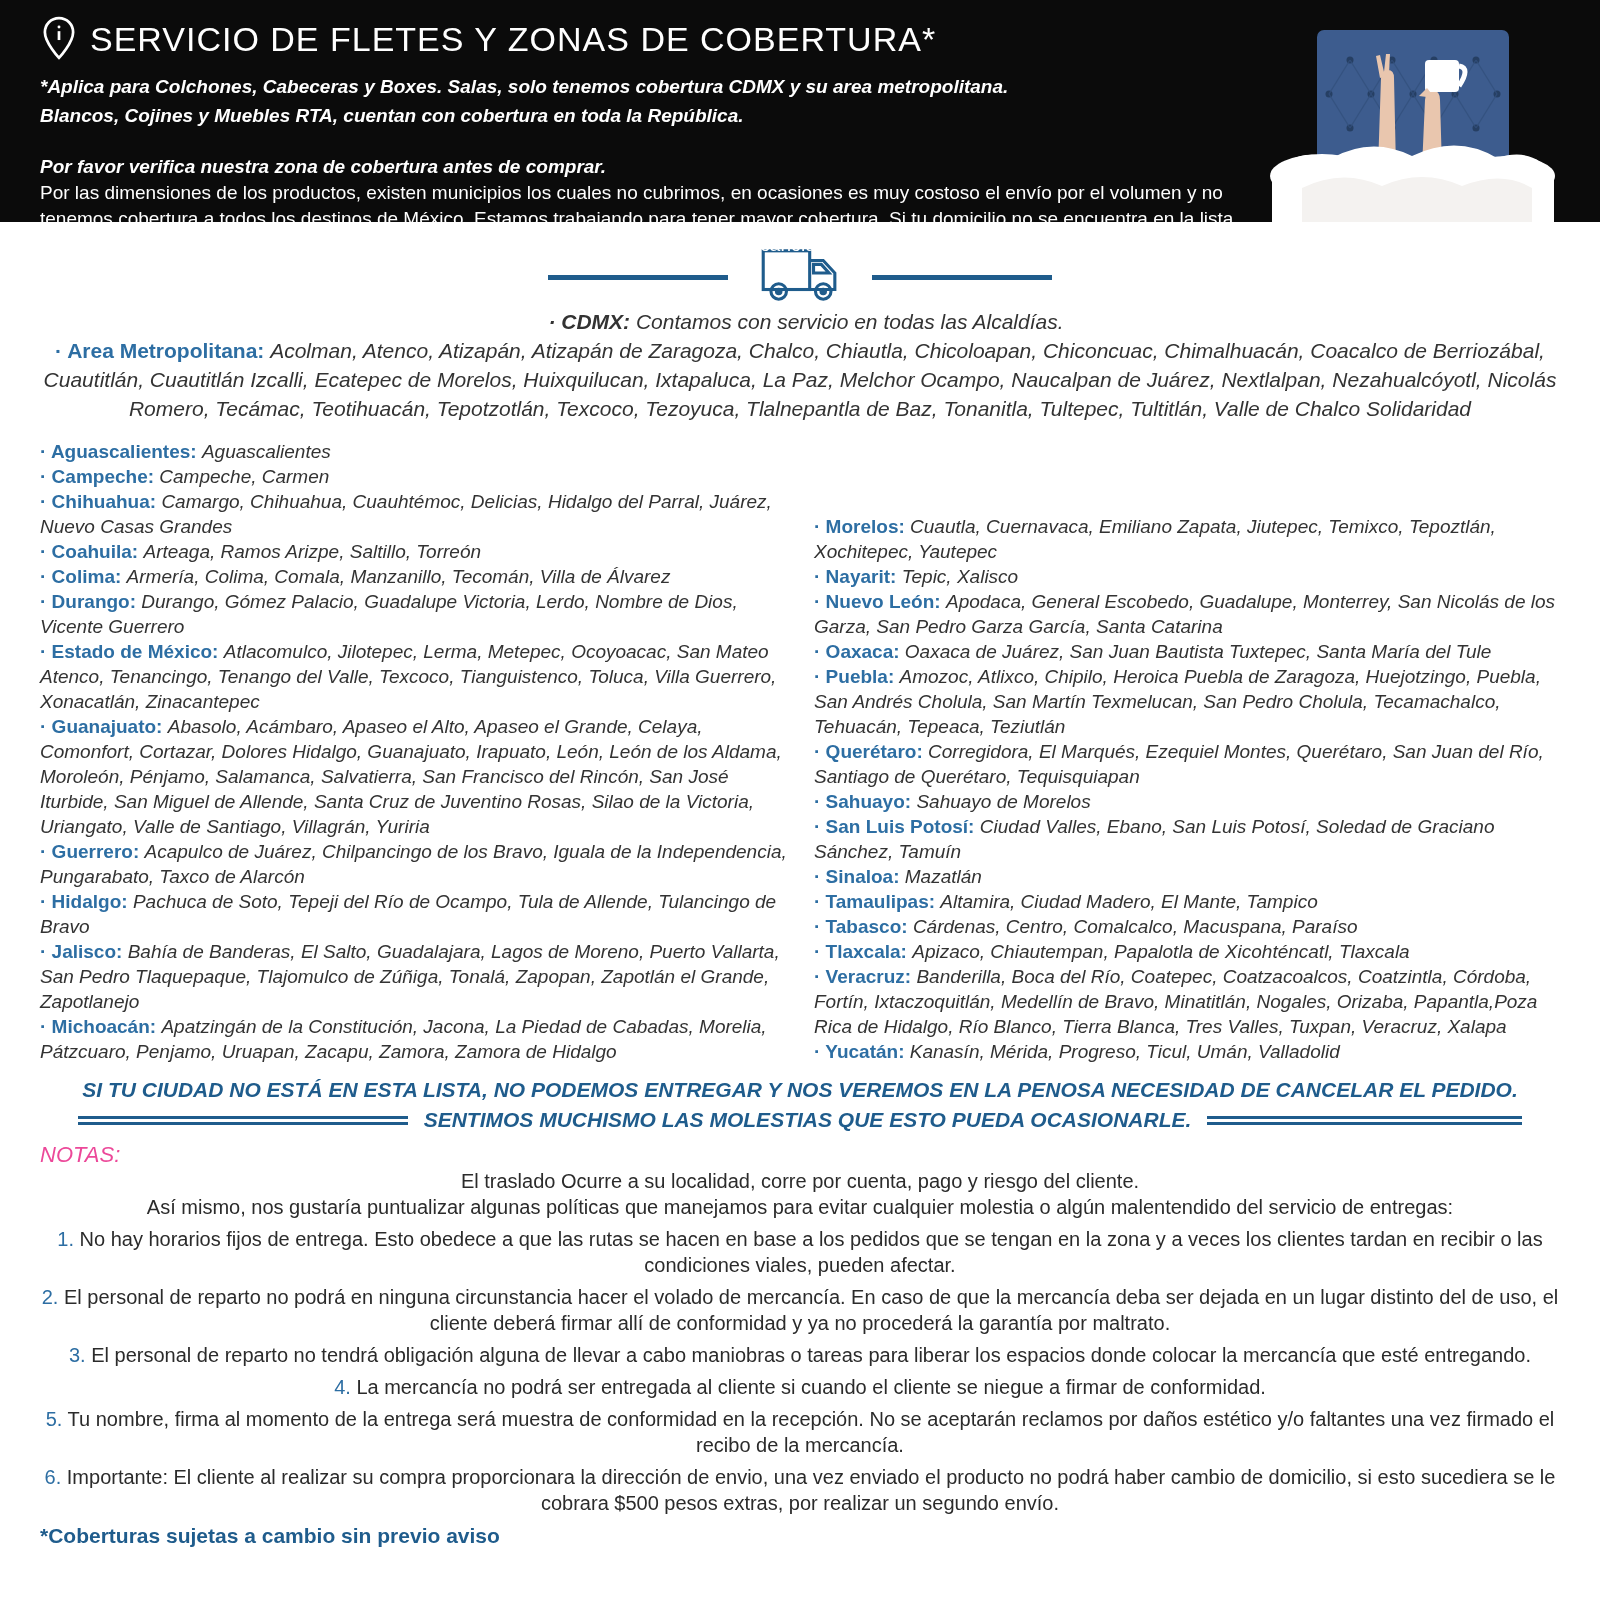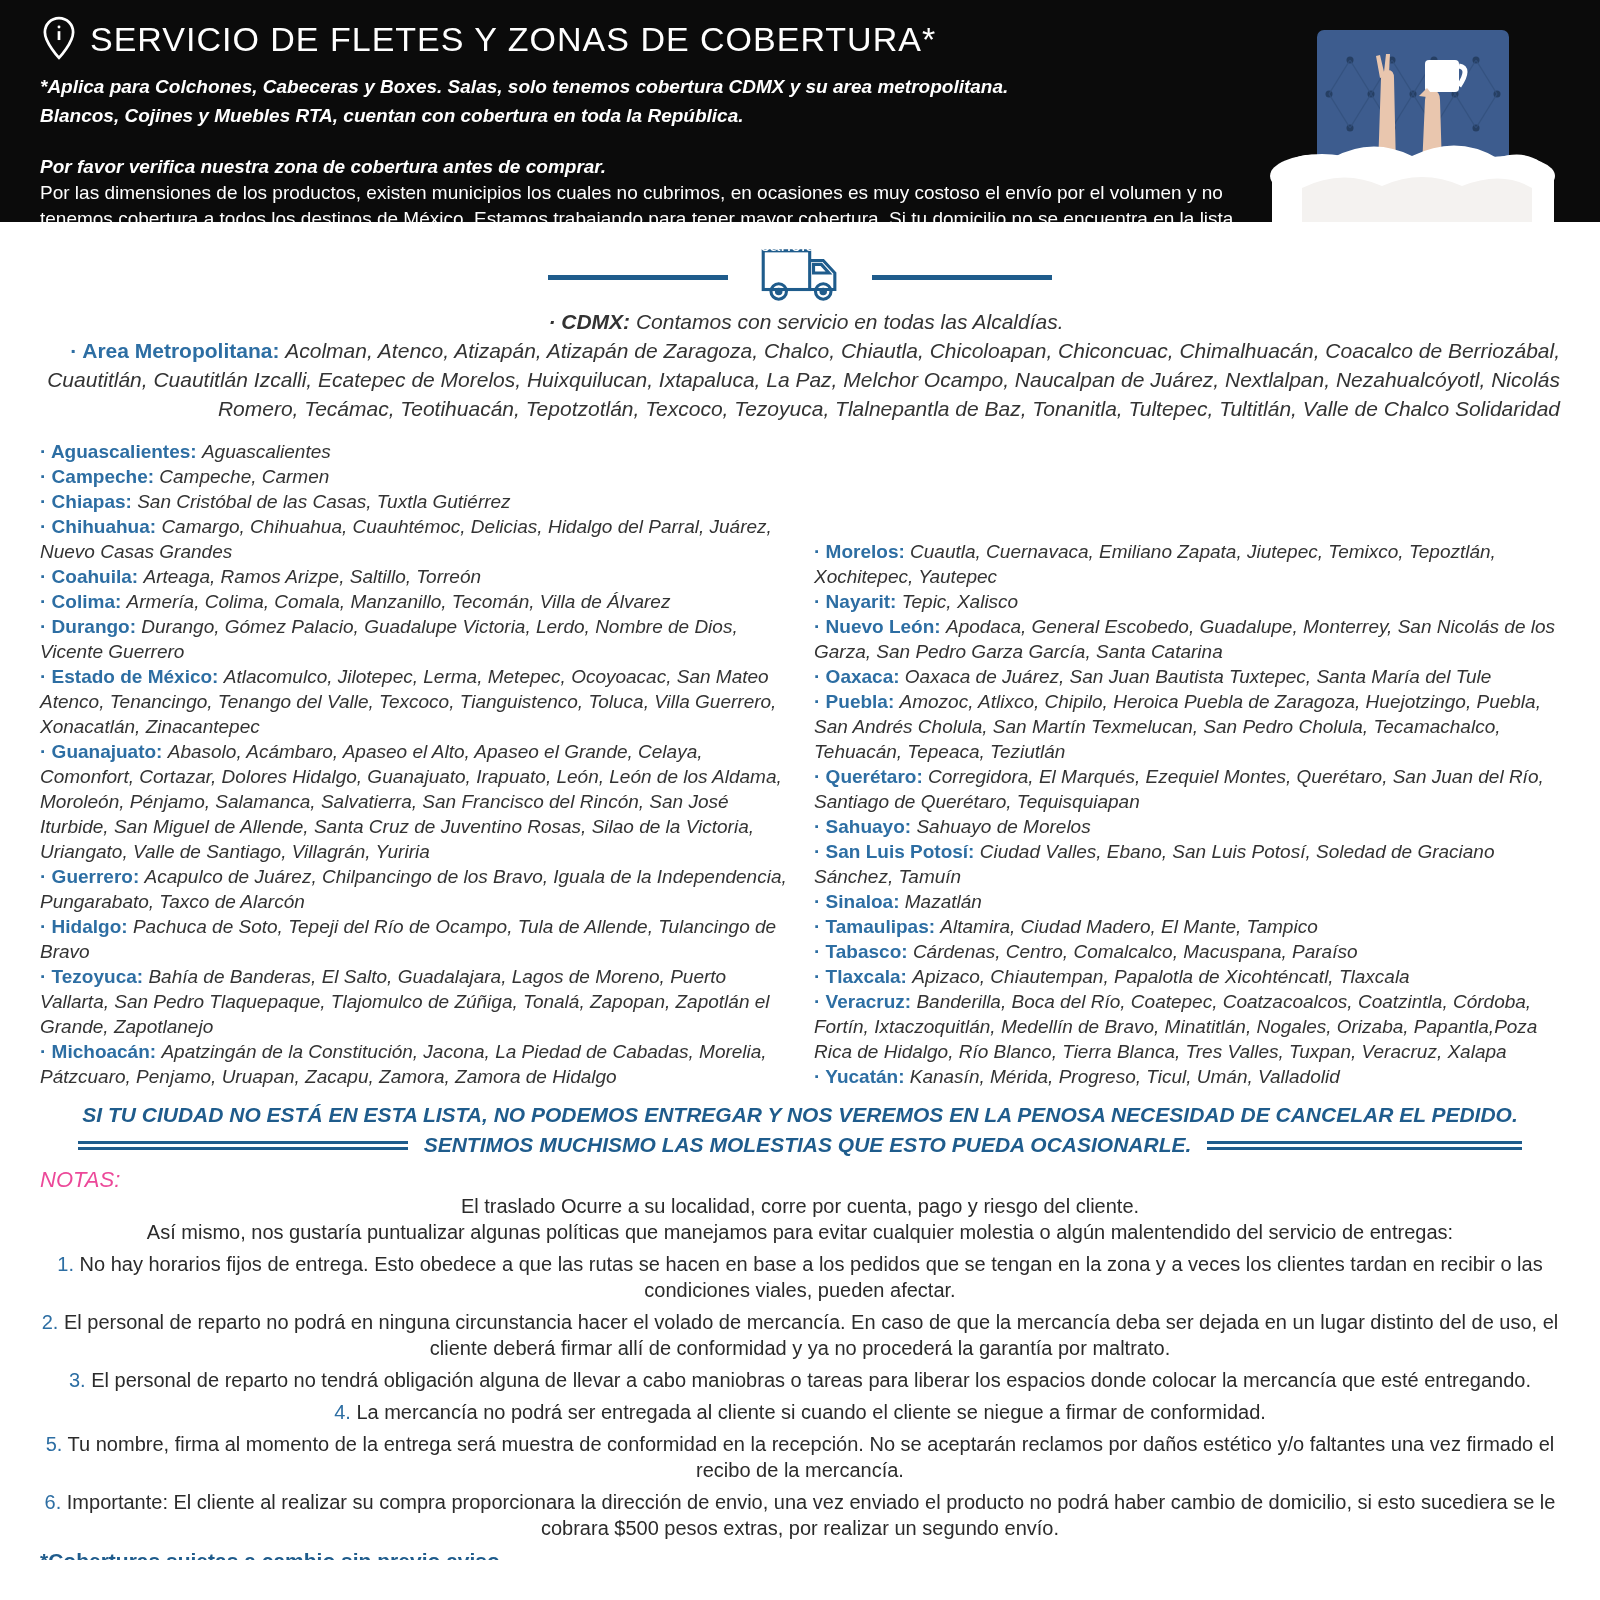--- a/index.html
+++ b/index.html
@@ -20,21 +20,21 @@
   .hdr-verify { font-style:italic; font-size:19px; font-weight:700; margin-top:26px; }
   .hdr-par { font-size:19px; line-height:26px; width:1200px; margin-top:2px; }
   .bed-art { position:absolute; top:18px; right:38px; width:300px; height:204px; }
   
   .truck-divider { display:flex; align-items:center; justify-content:center; gap:28px; margin-top:24px; height:62px; }
   .truck-divider .rule { width:180px; border-top:5px solid #1f5c8c; }
   
   .cdmx-line { text-align:center; font-size:21px; margin-top:2px;padding-left:12px; }
   .blue-label { color:#2d6ea3; font-weight:700; }
   .it { font-style:italic; color:#333333; }
-  .metro-par { text-align:right; font-size:21px; line-height:29px; width:1520px; margin:2px auto 0 auto; }
+  .metro-par { text-align:center; font-size:21px; line-height:29px; width:1520px; margin:2px auto 0 auto; }
   
   .cols { display:flex; gap:18px; margin:16px 30px 0 40px;align-items:flex-end; }
   .col { width:760px; font-size:19px; line-height:25px; }
   .state-item { margin-bottom:0; }
   .state-name { color:#2d6ea3; font-weight:700; }
   .state-cities { font-style:italic; color:#333333; }
   
   .warn { margin-top:14px; color:#1f5c8c; font-style:italic; text-align:center; }
   .warn-l1 { font-size:21px; font-weight:700; }
   .warn-l1 .xb { font-weight:900; }
@@ -166,24 +166,20 @@
         <div class="state-item">
           <span class="state-name">· Aguascalientes:</span>
           <span class="state-cities">Aguascalientes</span>
         </div>
 
         <div class="state-item">
           <span class="state-name">· Campeche:</span>
           <span class="state-cities">Campeche, Carmen</span>
         </div>
 
-        <div class="state-item">
-          <span class="state-name">· Chiapas:</span>
-          <span class="state-cities">San Cristóbal de las Casas, Tuxtla Gutiérrez</span>
-        </div>
 
         <div class="state-item">
           <span class="state-name">· Chihuahua:</span>
           <span class="state-cities">Camargo, Chihuahua, Cuauhtémoc, Delicias, Hidalgo del Parral, Juárez, Nuevo Casas Grandes</span>
         </div>
 
         <div class="state-item">
           <span class="state-name">· Coahuila:</span>
           <span class="state-cities">Arteaga, Ramos Arizpe, Saltillo, Torreón</span>
         </div>
@@ -212,21 +208,21 @@
           <span class="state-name">· Guerrero:</span>
           <span class="state-cities">Acapulco de Juárez, Chilpancingo de los Bravo, Iguala de la Independencia, Pungarabato, Taxco de Alarcón</span>
         </div>
 
         <div class="state-item">
           <span class="state-name">· Hidalgo:</span>
           <span class="state-cities">Pachuca de Soto, Tepeji del Río de Ocampo, Tula de Allende, Tulancingo de Bravo</span>
         </div>
 
         <div class="state-item">
-          <span class="state-name">· Tezoyuca:</span>
+          <span class="state-name">· Jalisco:</span>
           <span class="state-cities">Bahía de Banderas, El Salto, Guadalajara, Lagos de Moreno, Puerto Vallarta, San Pedro Tlaquepaque, Tlajomulco de Zúñiga, Tonalá, Zapopan, Zapotlán el Grande, Zapotlanejo</span>
         </div>
 
         <div class="state-item">
           <span class="state-name">· Michoacán:</span>
           <span class="state-cities">Apatzingán de la Constitución, Jacona, La Piedad de Cabadas, Morelia, Pátzcuaro, Penjamo, Uruapan, Zacapu, Zamora, Zamora de Hidalgo</span>
         </div>
       </div>
     <div class="col">
 

